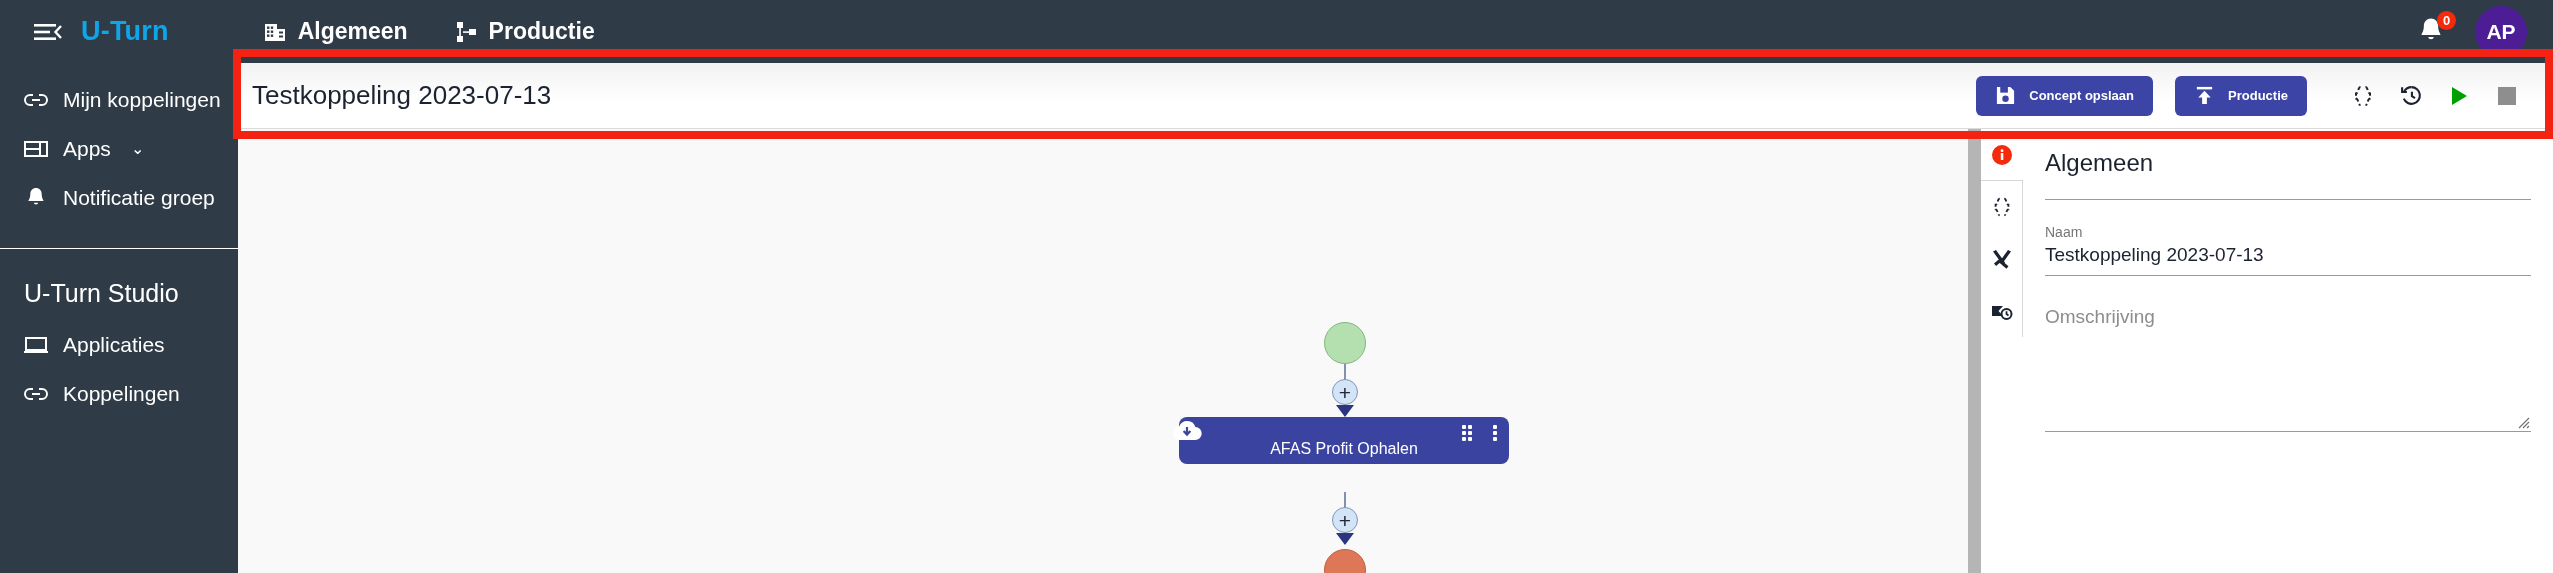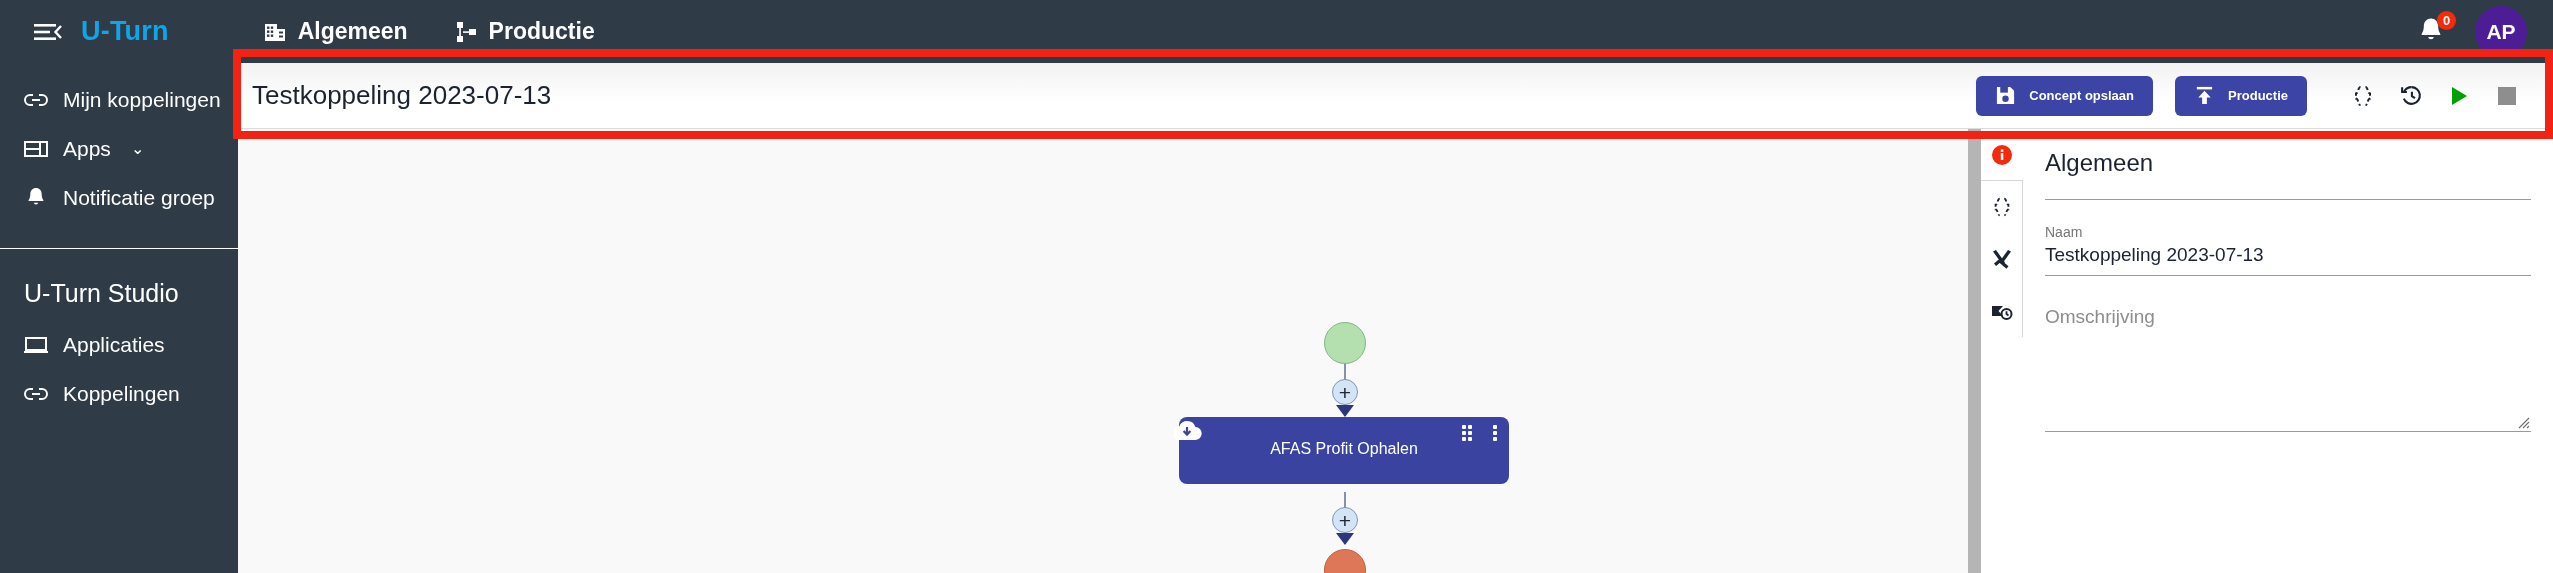--- a/index.html
+++ b/index.html
@@ -140,21 +140,21 @@
   .edge2 { top: 363px; height: 52px; }
   .arrowhead {
     position: absolute; left: 1098px; width: 0; height: 0;
     border-left: 9px solid transparent; border-right: 9px solid transparent;
     border-top: 12px solid #2b3580; z-index: 2;
   }
   .ah1 { top: 276px; }
   .ah2 { top: 404px; }
   .node-box {
     position: absolute; left: 941px; top: 288px;
-    width: 330px; height: 67px;
+    width: 330px; height: 47px;
     background: #3a44a0; border-radius: 8px;
     cursor: pointer; z-index: 2;
   }
   .node-label {
     position: absolute; left: 0; right: 0; top: 23px;
     text-align: center; color: #ffffff; font-size: 16px;
   }
   .node-cloud {
     position: absolute; left: -9px; top: 1px;
     width: 34px; height: 24px;

